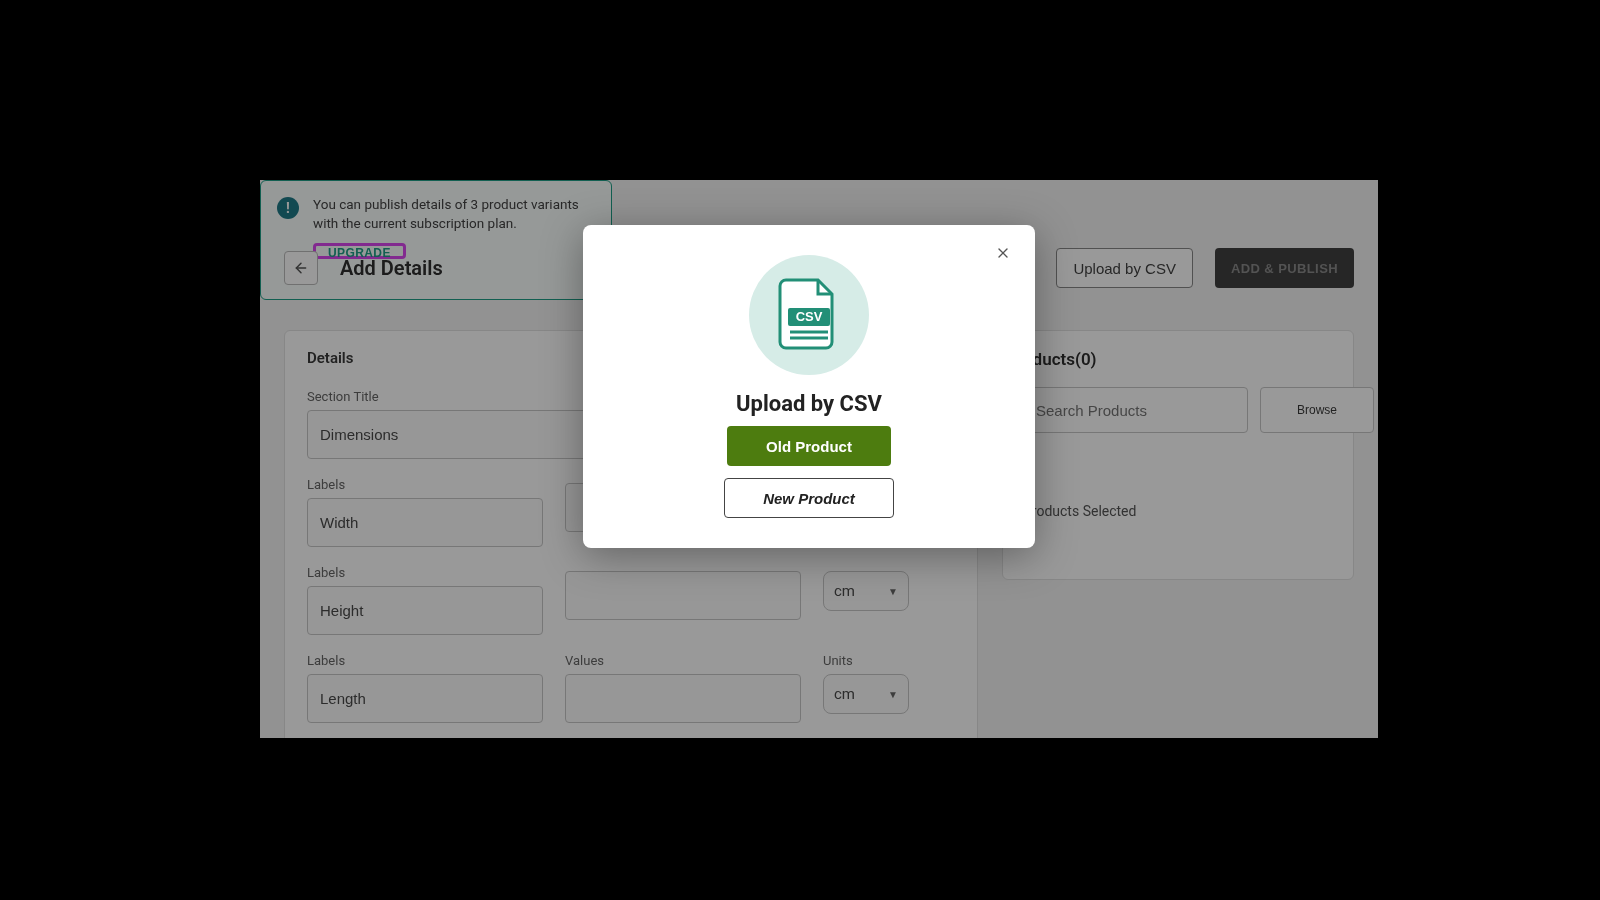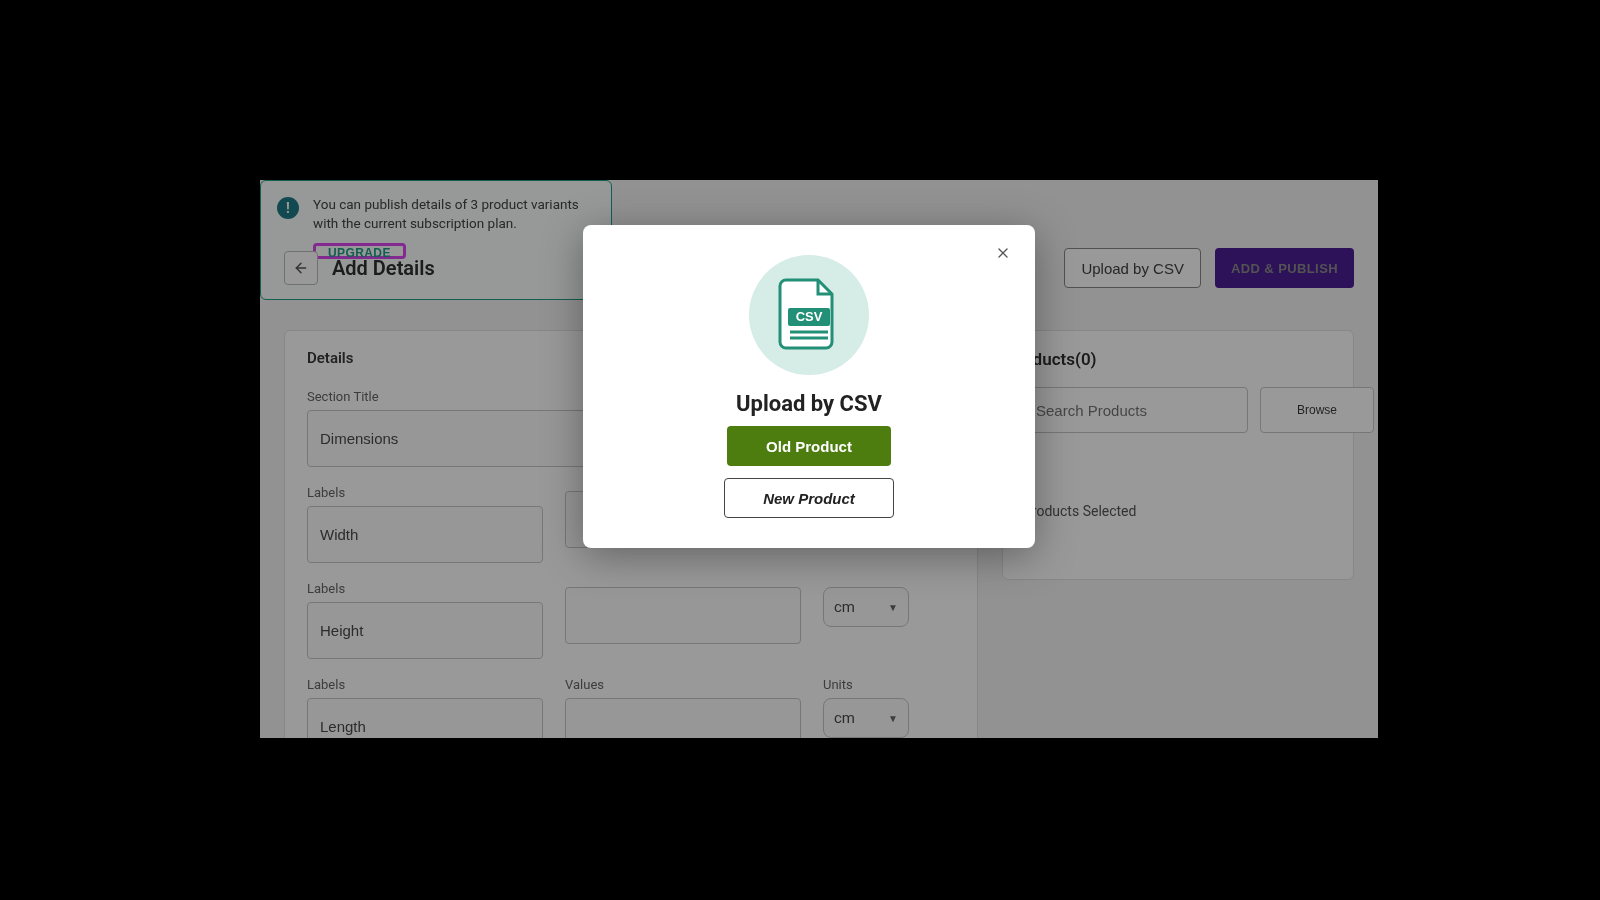--- a/index.html
+++ b/index.html
@@ -23,21 +23,21 @@
   .darken {
     position: absolute;
     inset: 0;
     background: rgba(0,0,0,0.40);
     pointer-events: none;
     z-index: 0;
   }
   .hdr-row {
     position: absolute;
     left: 24px; right: 24px; top: 68px;
-    display: flex; align-items: center; gap: 14px;
+    display: flex; align-items: center; gap: 22px;
   }
   .back-btn {
     width: 34px; height: 34px;
     border: 1px solid #bbb;
     border-radius: 4px;
     display: flex; align-items: center; justify-content: center;
     background: #fff;
     cursor: pointer;
   }
   .page-title {
@@ -53,21 +53,21 @@
     color: #424242;
     font-size: 15px;
     font-weight: 500;
     cursor: pointer;
   }
   .btn-disabled {
     height: 40px;
     padding: 0 16px;
     border: none;
     border-radius: 4px;
-    background: #4c1d95;
+    background: #404040;
     color: #8a8a8a;
     font-size: 13px;
     font-weight: 600;
     letter-spacing: 0.4px;
   }
   .card {
     position: absolute;
     background: #fff;
     border: 1px solid #e1e1e1;
     border-radius: 6px;
@@ -76,21 +76,21 @@
     left: 24px; top: 150px; width: 694px; height: 560px;
     padding: 18px 22px;
   }
   .card-title {
     font-size: 15px; font-weight: 600; color: #3a3a3a; margin-bottom: 22px;
   }
   .field-label {
     font-size: 13px; color: #666; margin-bottom: 6px;
   }
   .text-input {
-    width: 100%; height: 57px;
+    width: 100%; height: 49px;
     border: 1px solid #c7c7c7; border-radius: 4px;
     padding: 0 12px; font-size: 15px; color: #4a4a4a;
     background: #fcfcfc;
   }
   .row3 {
     display: grid;
     grid-template-columns: 236px 236px 86px;
     gap: 22px;
     margin-top: 18px;
   }

